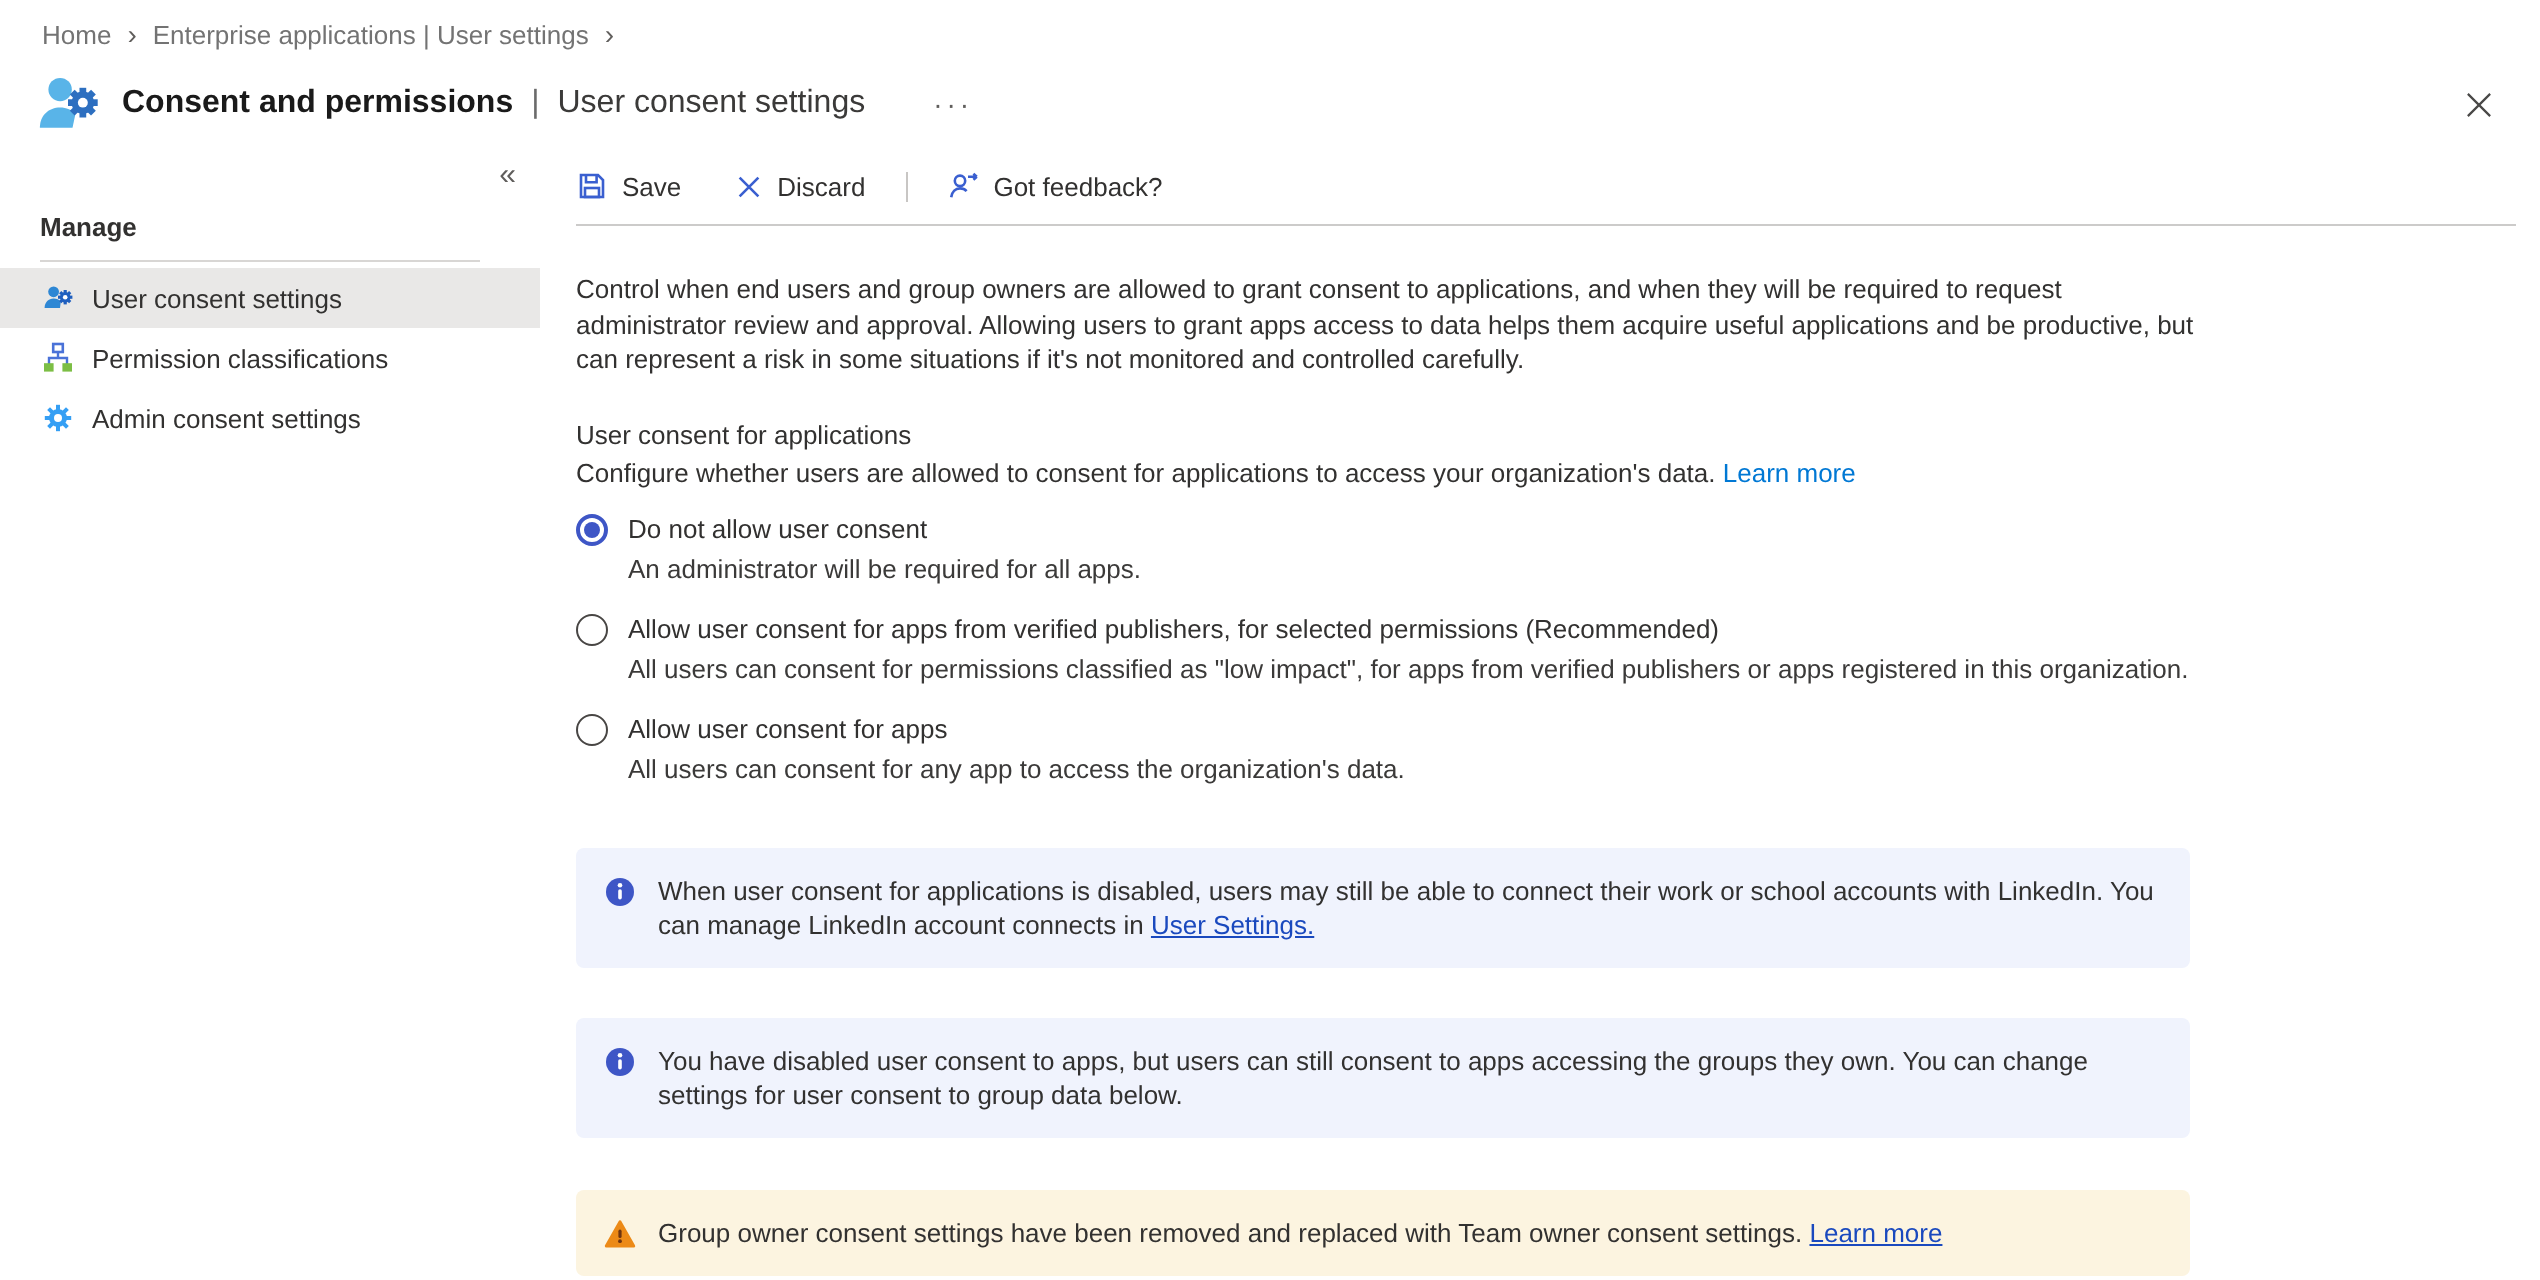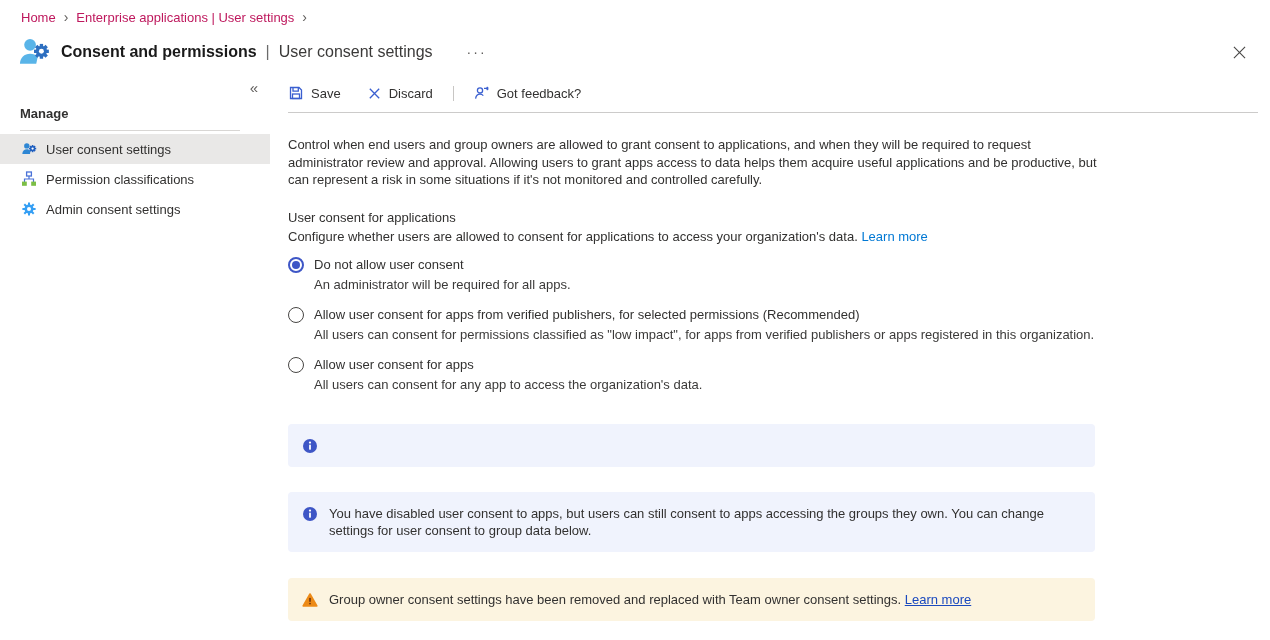--- a/index.html
+++ b/index.html
@@ -6,21 +6,21 @@
   html,body { margin:0; padding:0; }
   body {
     width:1270px; height:640px; overflow:hidden;
     font-family:"Liberation Sans", sans-serif;
     font-size:13px; color:#323130; background:#fff;
   }
   a { text-decoration:none; cursor:pointer; }
 
   
   .breadcrumb { padding:9px 0 0 21px; white-space:nowrap; }
-  .breadcrumb a { color:#be185d; }
+  .breadcrumb a { color:#737373; }
   .breadcrumb .sep { color:#605E5C; margin:0 8px; font-size:14px; }
 
   
   .header { display:flex; align-items:center; padding:8px 20px 0 16px; height:46px; }
   .page-icon { width:36px; height:36px; margin-right:9px; flex:0 0 36px; }
   h1 { font-size:16px; font-weight:400; margin:0; display:flex; align-items:baseline; gap:9px; white-space:nowrap; }
   .t-bold { font-weight:700; color:#1A1A1A; }
   .t-sep  { color:#6B6B6B; font-weight:300; }
   .t-rest { color:#3B3A39; }
   .more { color:#605E5C; margin-left:34px; letter-spacing:2px; cursor:pointer; font-size:14px; }
@@ -235,20 +235,24 @@
     </div>
 
     <div class="banner info banner1">
       <span class="b-icon">
         <svg viewBox="0 0 16 16" width="16" height="16">
           <circle cx="8" cy="8" r="7" fill="#3E56C6"></circle>
           <circle cx="8" cy="4.6" r="1.15" fill="#fff"></circle>
           <rect x="7.1" y="6.6" width="1.8" height="5.2" rx="0.9" fill="#fff"></rect>
         </svg>
       </span>
+      <div class="b-text">
+        <span>When user consent for applications is disabled, users may still be able to connect their work or school accounts with LinkedIn. You can manage LinkedIn account connects in</span>
+        <a class="b-link">User Settings.</a>
+      </div>
     </div>
 
     <div class="banner info banner2">
       <span class="b-icon">
         <svg viewBox="0 0 16 16" width="16" height="16">
           <circle cx="8" cy="8" r="7" fill="#3E56C6"></circle>
           <circle cx="8" cy="4.6" r="1.15" fill="#fff"></circle>
           <rect x="7.1" y="6.6" width="1.8" height="5.2" rx="0.9" fill="#fff"></rect>
         </svg>
       </span>

